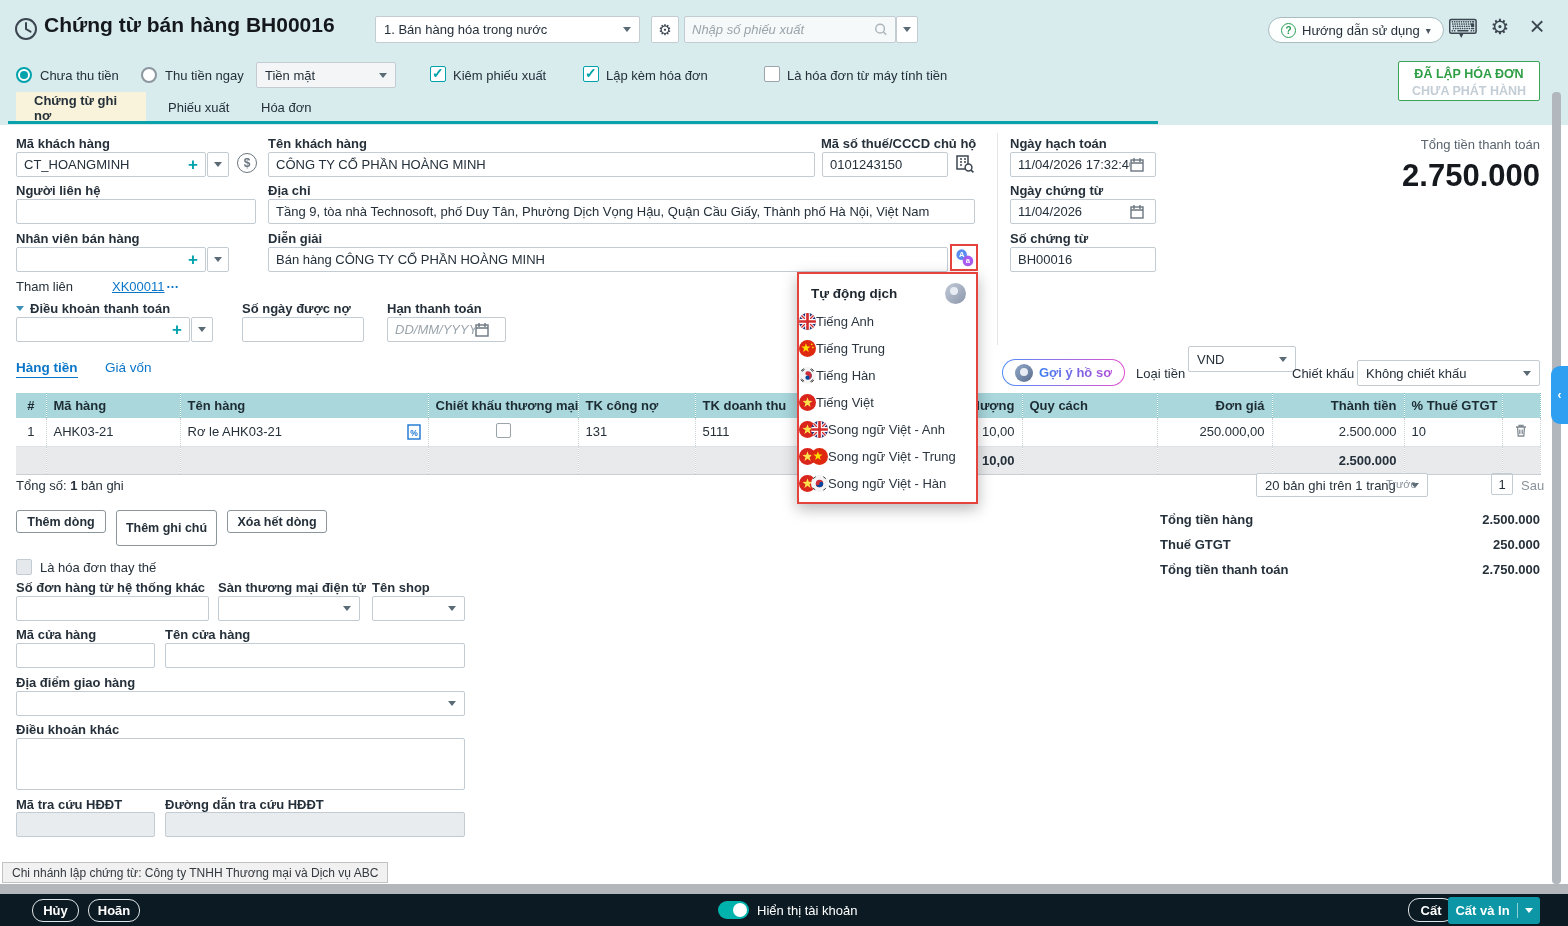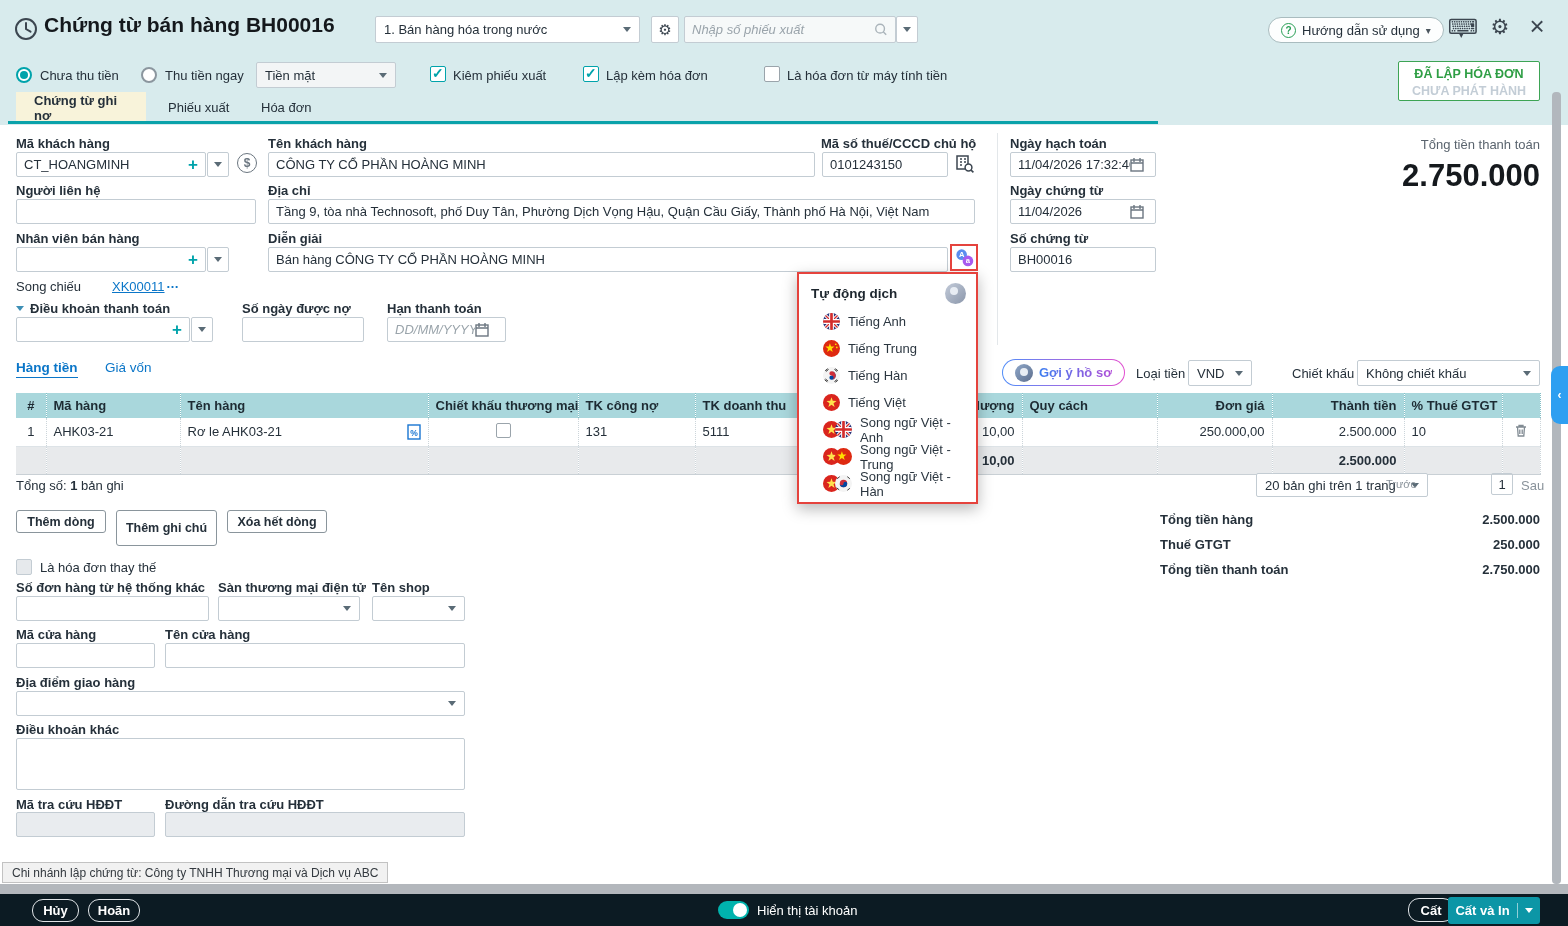--- a/index.html
+++ b/index.html
@@ -78,21 +78,21 @@
          color:#25303a; display:flex; align-items:center; justify-content:center; cursor:pointer; }
   
   .tot-row { position:absolute; left:1160px; width:380px; display:flex; justify-content:space-between; }
   .tot-row .t1 { font-size:13px; font-weight:700; color:#25303a; }
   .tot-row .t2 { font-size:13px; font-weight:700; color:#25303a; }
   
   #tpopup { position:absolute; left:797px; top:272px; width:181px; height:232px; background:#fff;
             border:2.5px solid #e5433d; box-shadow:0 5px 14px rgba(0,0,0,.28); z-index:30; }
   #tpopup .hd { display:flex; align-items:center; justify-content:space-between; padding:9px 10px 4px 12px; }
   #tpopup .hd .ttl { font-size:13.5px; font-weight:700; color:#1d262e; }
-  .tp-item { display:flex; align-items:center; gap:8px; height:27px; padding:0 24px; font-size:13px; color:#2b3640; cursor:pointer; }
+  .tp-item { display:flex; align-items:center; height:27px; padding:0 0; font-size:13px; color:#2b3640; cursor:pointer; }
   .flag { width:17px; height:17px; border-radius:50%; overflow:hidden; display:inline-block; flex:0 0 auto; }
   .flag svg { display:block; width:100%; height:100%; }
   .flagpair { display:inline-flex; flex:0 0 auto; }
   .flagpair .flag + .flag { margin-left:-5px; }
   
   #tr-btn { position:absolute; left:950px; top:244px; width:28px; height:27px; border:2.5px solid #e5433d;
             display:flex; align-items:center; justify-content:center; background:#fff; z-index:31; }
   
   #vscroll { position:absolute; left:1552px; top:92px; width:9px; height:792px; background:#b2b7bd; border-radius:4px; }
   #panel-handle { position:absolute; left:1551px; top:366px; width:17px; height:58px; background:#2e9ff1;
@@ -272,21 +272,21 @@
       <circle cx="13.6" cy="13.6" r="5.6" fill="#a85bef"></circle>
       <text x="13.6" y="16.2" font-size="8" font-weight="bold" fill="#fff" text-anchor="middle">a</text>
     </svg>
   </div>
 
   <span class="lbl abs" style="left:1010px;top:231px">Số chứng từ</span>
   <div class="inp" style="left:1010px;top:247px;width:146px">
     <input value="BH00016" style="">
   </div>
 
-  <span class="txt abs" style="left:16px;top:279px">Song chiếu</span>
+  <span class="txt abs" style="left:16px;top:279px">Tham liên</span>
   <span class="link abs" style="left:112px;top:279px;position:absolute">XK00011</span>
   <span class="link abs" style="left:166px;top:276px;position:absolute;text-decoration:none;font-weight:700">…</span>
 
   <span class="abs moretri" style="left:16px;top:306px"></span>
   <span class="lbl abs" style="left:30px;top:301px">Điều khoản thanh toán</span>
   <div class="inp" style="left:16px;top:317px;width:174px">
     <input style="width: 134px;">
     <span class="plus">+</span>
   </div>
   <div class="combo-btn" style="left:191px;top:317px">
@@ -308,21 +308,21 @@
   </div>
 
   <span class="subtab active abs" style="left:16px;top:360px;position:absolute">Hàng tiền</span>
   <span class="subtab abs" style="left:105px;top:360px;position:absolute">Giá vốn</span>
 
   <div id="suggest-pill">
     <span class="ai-avatar"></span>
     <span class="ptxt">Gợi ý hồ sơ</span>
   </div>
   <span class="txt abs" style="left:1136px;top:366px">Loại tiền</span>
-  <div class="select" style="left:1188px;top:360px;width:64px">
+  <div class="select" style="left:1188px;top:346px;width:108px">
     <span>VND</span>
       <span class="tri"></span>
   </div>
   <span class="txt abs" style="left:1292px;top:366px">Chiết khấu</span>
   <div class="select" style="left:1357px;top:360px;width:183px">
     <span>Không chiết khấu</span>
       <span class="tri"></span>
   </div>
 
   <div id="panel-handle">‹</div>

